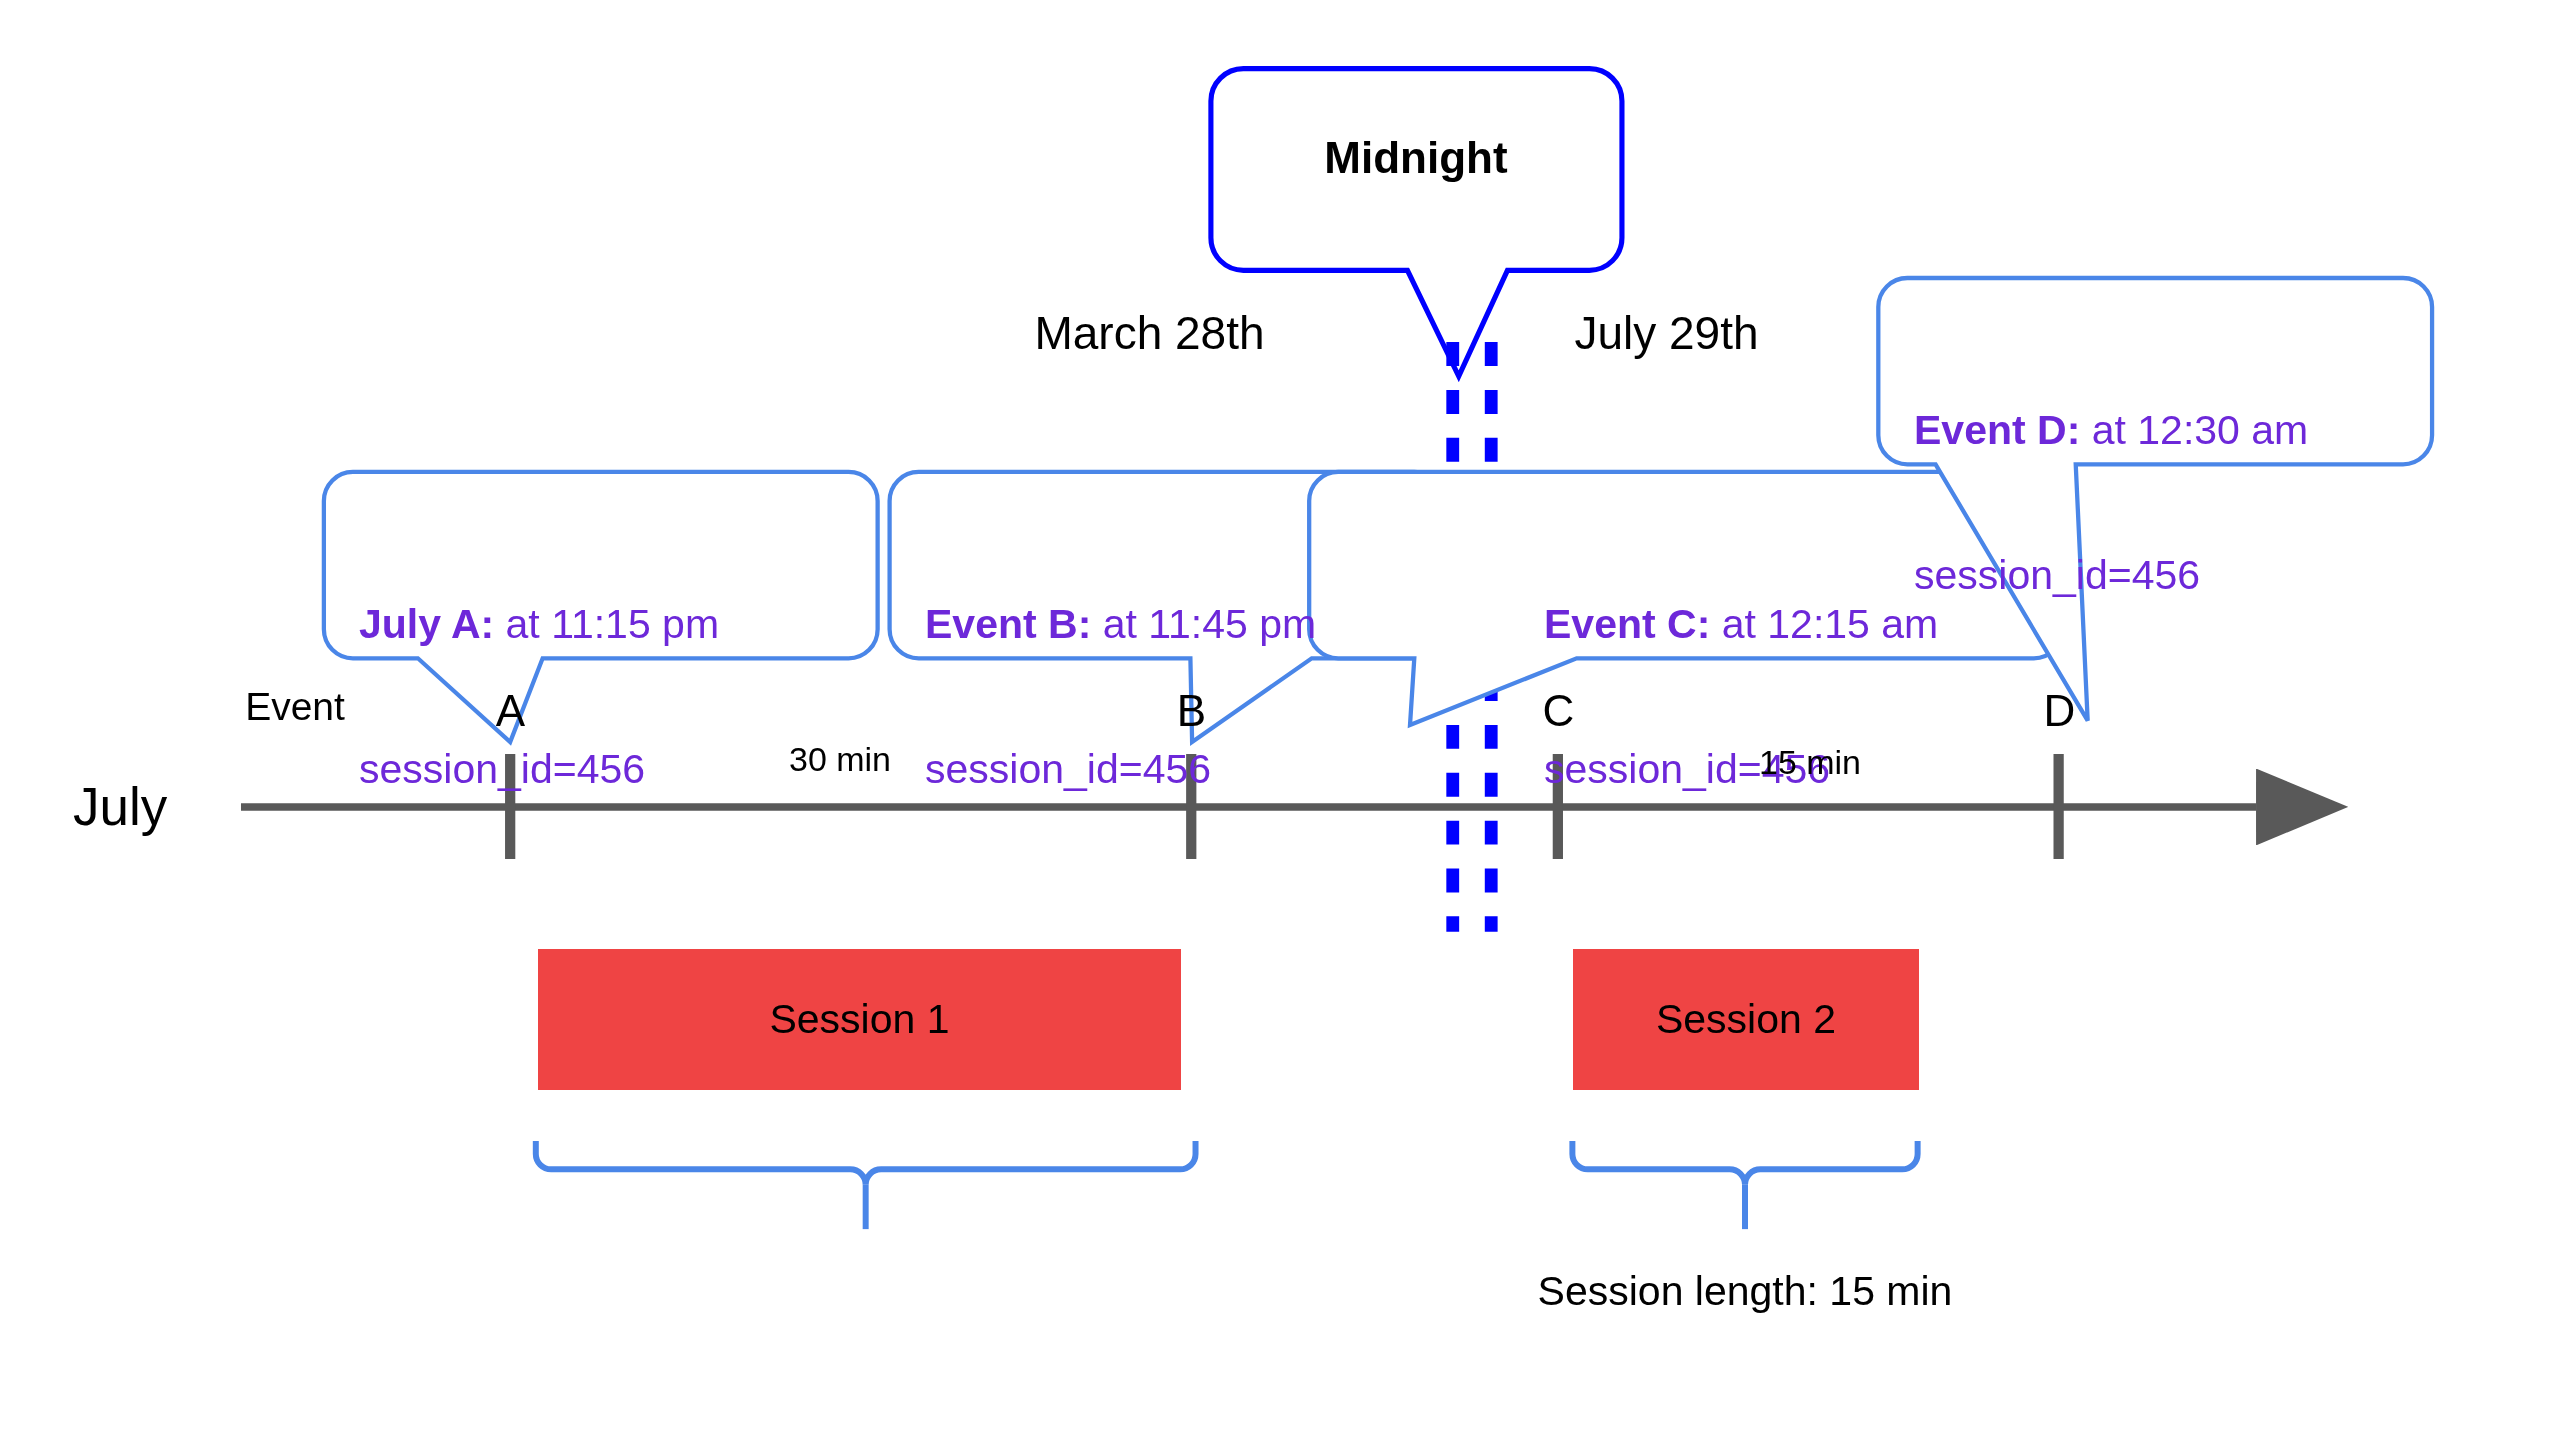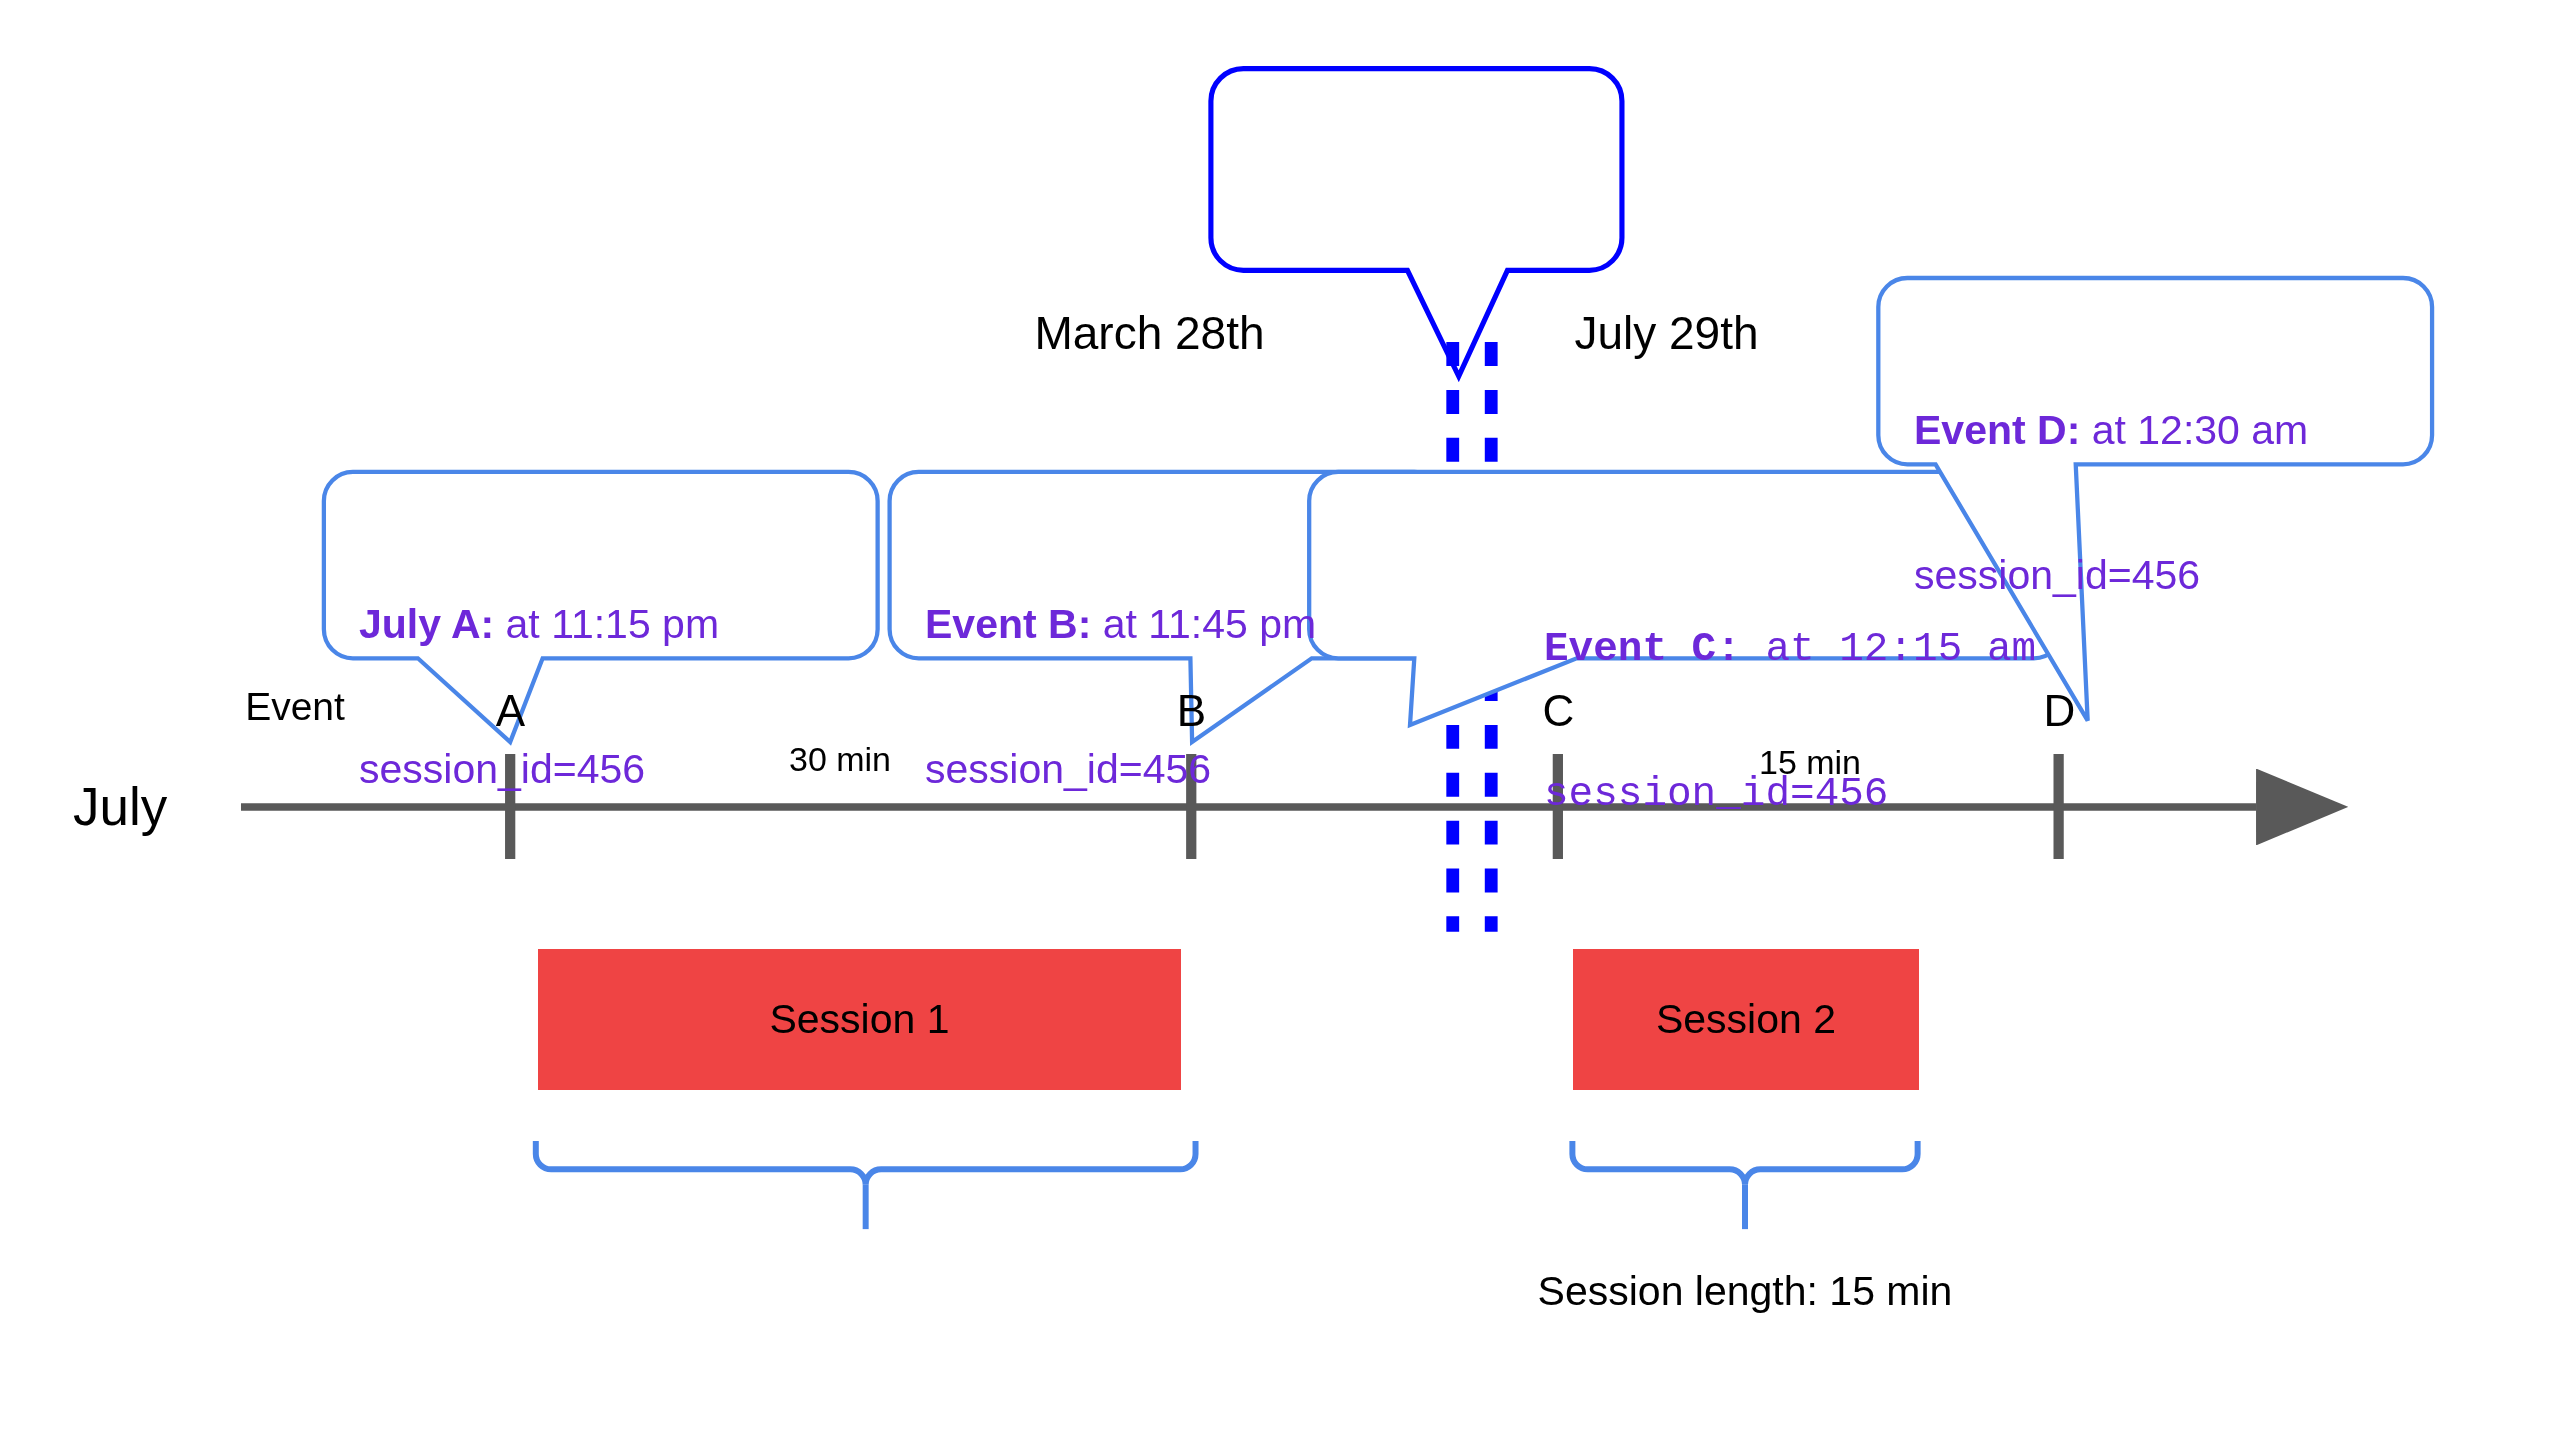--- a/index.html
+++ b/index.html
@@ -180,36 +180,37 @@
       <path d="M1840,1335
                v15 a18,18 0 0 0 18,18
                h166 a18,18 0 0 1 18,18
                a18,18 0 0 1 18,-18
                h166 a18,18 0 0 0 18,-18
                v-15"></path>
       <line x1="2042" y1="1386" x2="2042" y2="1438"></line>
     </g>
   </svg>
 
+  <div class="txt midnight-label" style="left:1211px; top:132px; width:410px;">Midnight</div>
 
   <div class="txt date-label" style="left:1013px; top:306px; width:273px; text-align:center;">March 28th</div>
 
   <div class="txt date-label" style="left:1530px; top:306px; width:273px; text-align:center;">July 29th</div>
 
   <div class="txt callout-text" style="left:359px; top:503px;">
     <div><b>July A:</b><span> at 11:15 pm</span></div>
     <div>session_id=456</div>
   </div>
 
   <div class="txt callout-text" style="left:925px; top:503px;">
     <div><b>Event B:</b><span> at 11:45 pm</span></div>
     <div>session_id=456</div>
   </div>
 
-  <div class="txt callout-text" style="left:1544px; top:528px;font-family:Liberation Mono, monospace;">
+  <div class="txt callout-text" style="left:1544px; top:503px;">
     <div><b>Event C:</b><span> at 12:15 am</span></div>
     <div>session_id=456</div>
   </div>
 
   <div class="txt callout-text" style="left:1914px; top:309px;">
     <div><b>Event D:</b><span> at 12:30 am</span></div>
     <div>session_id=456</div>
   </div>
 
   <div class="txt lane-events" style="left:188px; top:684px; width:214px; text-align:center;">Event</div>

